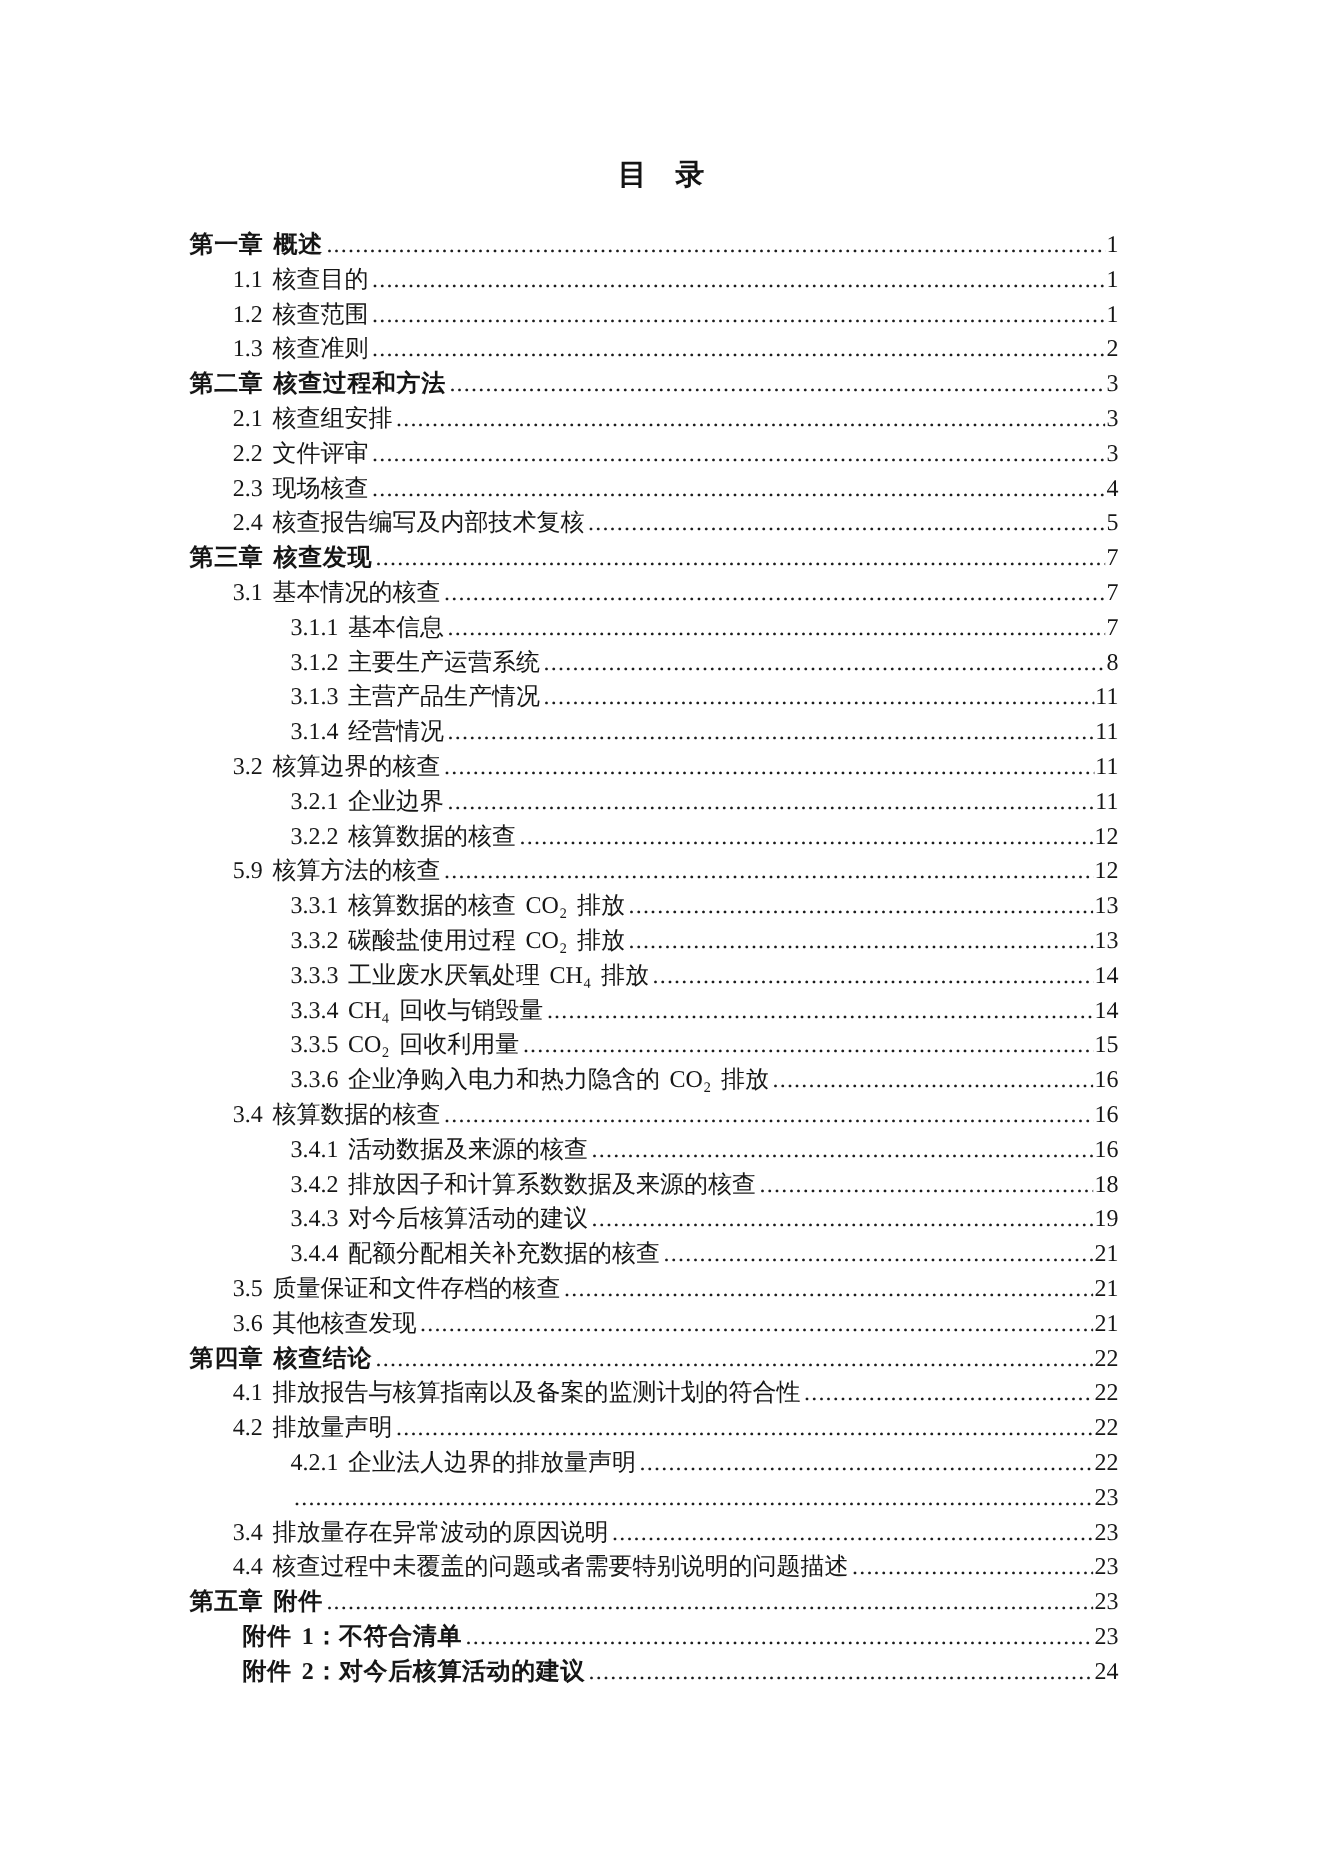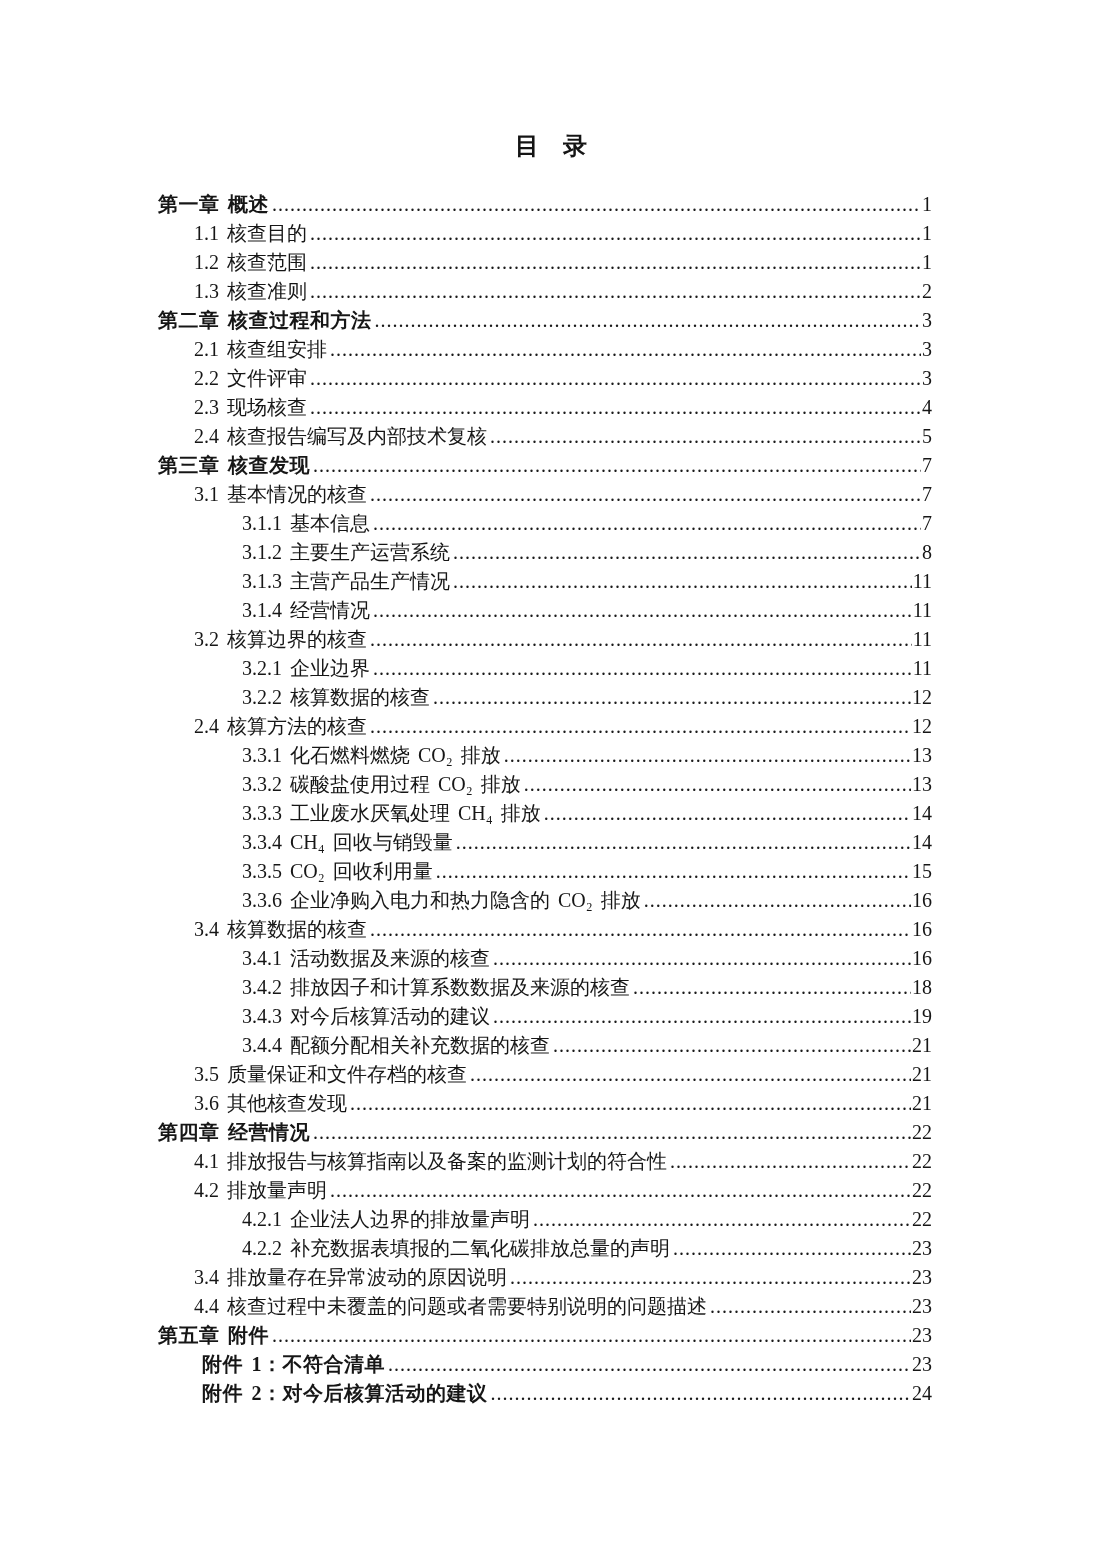--- a/index.html
+++ b/index.html
@@ -164,26 +164,26 @@
         <span class="toc-label">3.2.1 企业边界</span>
         <span class="toc-leader">................................................................................................................................................................................................................................................</span>
         <span class="toc-page">11</span>
       </div>
       <div class="toc-row level-3">
         <span class="toc-label">3.2.2 核算数据的核查</span>
         <span class="toc-leader">................................................................................................................................................................................................................................................</span>
         <span class="toc-page">12</span>
       </div>
       <div class="toc-row level-2">
-        <span class="toc-label">2.4 核算方法的核查</span>
+        <span class="toc-label">5.9 核算方法的核查</span>
         <span class="toc-leader">................................................................................................................................................................................................................................................</span>
         <span class="toc-page">12</span>
       </div>
       <div class="toc-row level-3">
-        <span class="toc-label">3.3.1 化石燃料燃烧 CO₂ 排放</span>
+        <span class="toc-label">3.3.1 核算数据的核查 CO₂ 排放</span>
         <span class="toc-leader">................................................................................................................................................................................................................................................</span>
         <span class="toc-page">13</span>
       </div>
       <div class="toc-row level-3">
         <span class="toc-label">3.3.2 碳酸盐使用过程 CO₂ 排放</span>
         <span class="toc-leader">................................................................................................................................................................................................................................................</span>
         <span class="toc-page">13</span>
       </div>
       <div class="toc-row level-3">
         <span class="toc-label">3.3.3 工业废水厌氧处理 CH₄ 排放</span>
@@ -234,41 +234,40 @@
         <span class="toc-label">3.5 质量保证和文件存档的核查</span>
         <span class="toc-leader">................................................................................................................................................................................................................................................</span>
         <span class="toc-page">21</span>
       </div>
       <div class="toc-row level-2">
         <span class="toc-label">3.6 其他核查发现</span>
         <span class="toc-leader">................................................................................................................................................................................................................................................</span>
         <span class="toc-page">21</span>
       </div>
       <div class="toc-row level-1 bold">
-        <span class="toc-label">第四章 经营情况</span>
+        <span class="toc-label">第四章 核查结论</span>
         <span class="toc-leader">................................................................................................................................................................................................................................................</span>
         <span class="toc-page">22</span>
       </div>
       <div class="toc-row level-2">
         <span class="toc-label">4.1 排放报告与核算指南以及备案的监测计划的符合性</span>
         <span class="toc-leader">................................................................................................................................................................................................................................................</span>
         <span class="toc-page">22</span>
       </div>
       <div class="toc-row level-2">
         <span class="toc-label">4.2 排放量声明</span>
         <span class="toc-leader">................................................................................................................................................................................................................................................</span>
         <span class="toc-page">22</span>
       </div>
       <div class="toc-row level-3">
         <span class="toc-label">4.2.1 企业法人边界的排放量声明</span>
         <span class="toc-leader">................................................................................................................................................................................................................................................</span>
         <span class="toc-page">22</span>
       </div>
       <div class="toc-row level-3">
-        <span class="toc-label">4.2.2 补充数据表填报的二氧化碳排放总量的声明</span>
         <span class="toc-leader">................................................................................................................................................................................................................................................</span>
         <span class="toc-page">23</span>
       </div>
       <div class="toc-row level-2">
         <span class="toc-label">3.4 排放量存在异常波动的原因说明</span>
         <span class="toc-leader">................................................................................................................................................................................................................................................</span>
         <span class="toc-page">23</span>
       </div>
       <div class="toc-row level-2">
         <span class="toc-label">4.4 核查过程中未覆盖的问题或者需要特别说明的问题描述</span>

